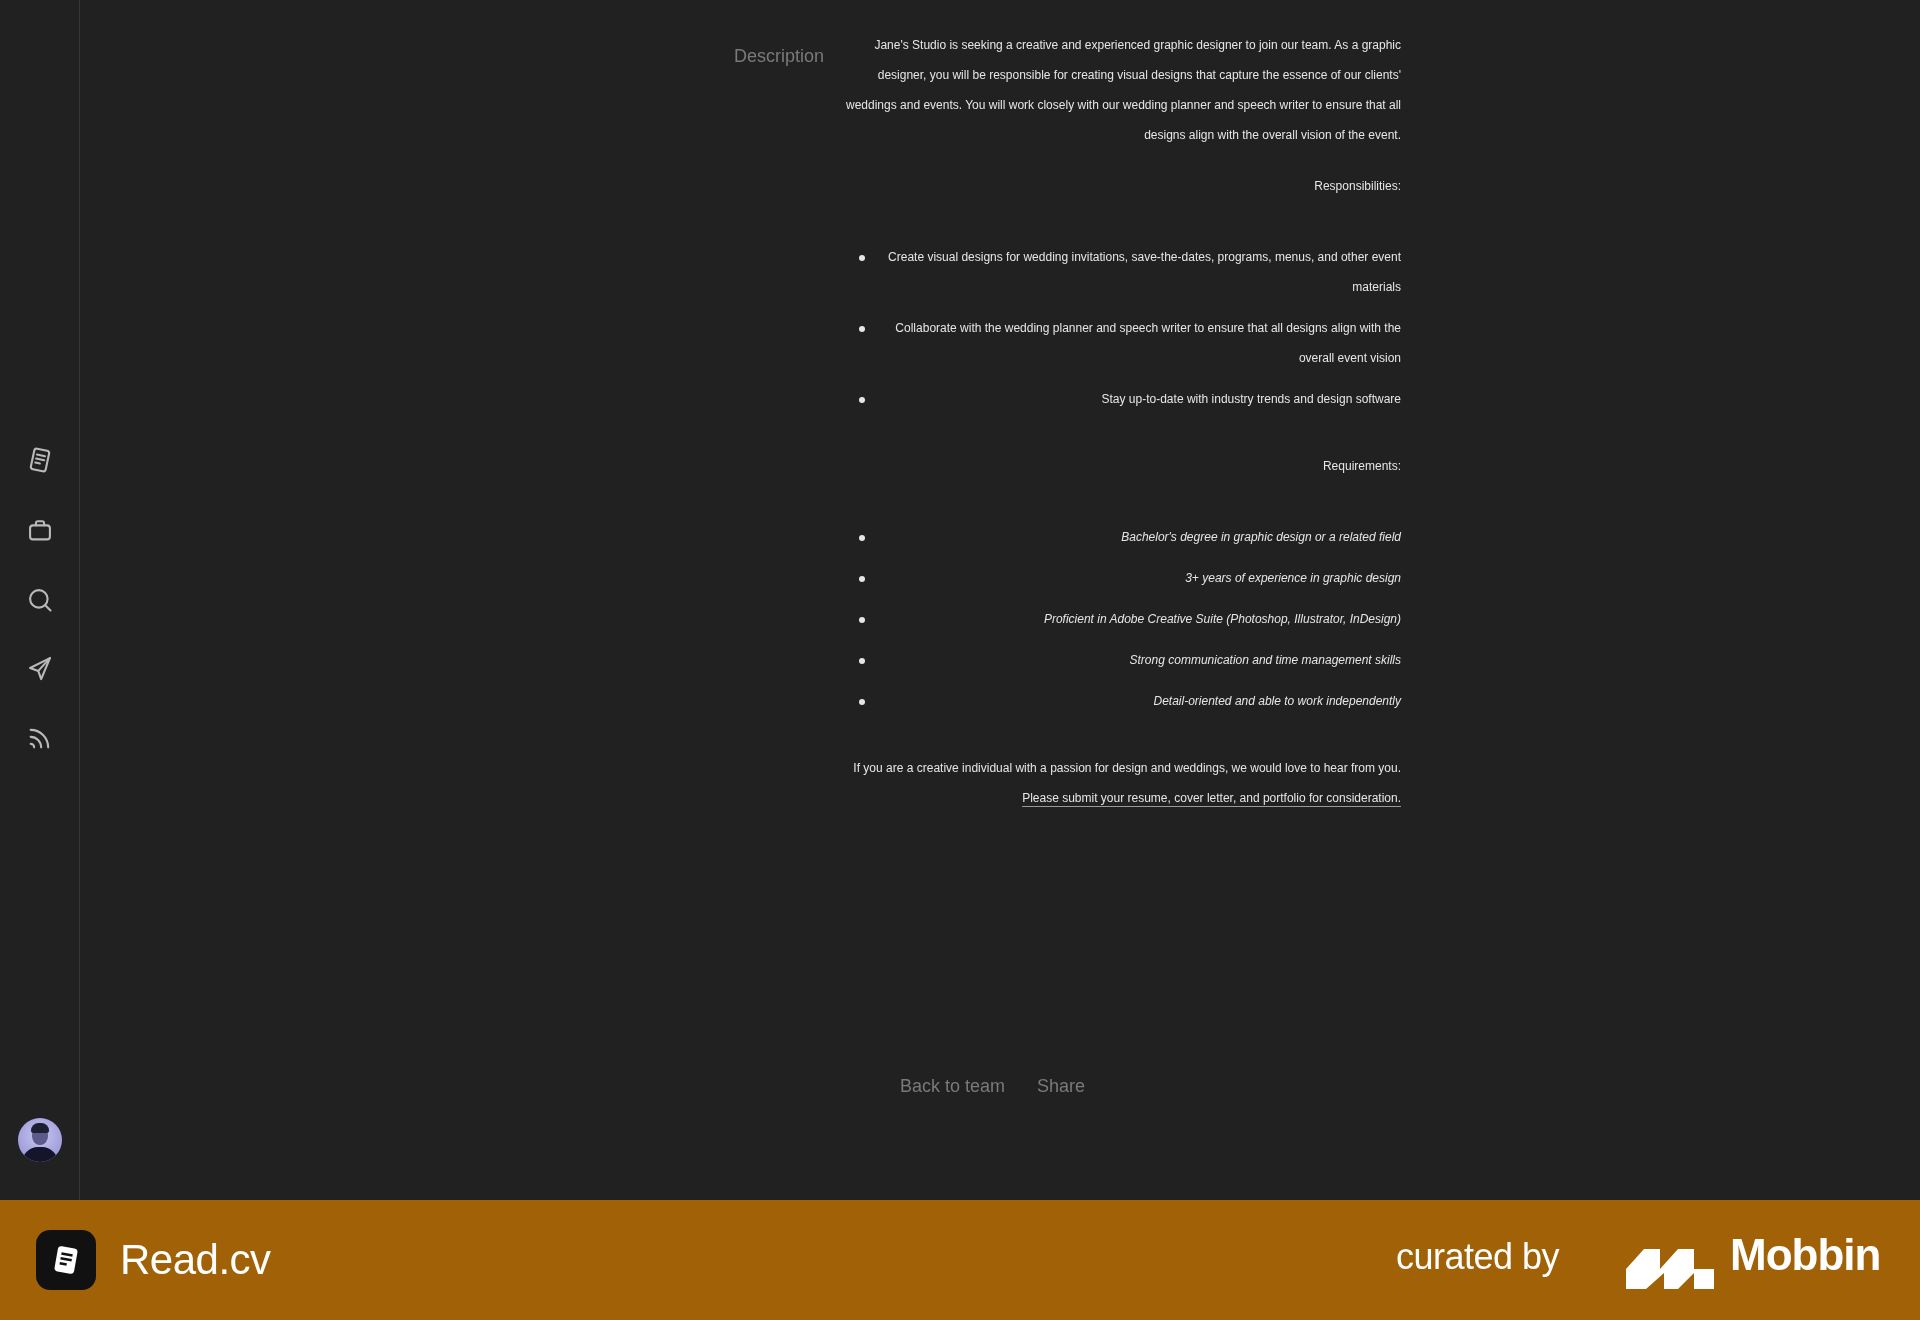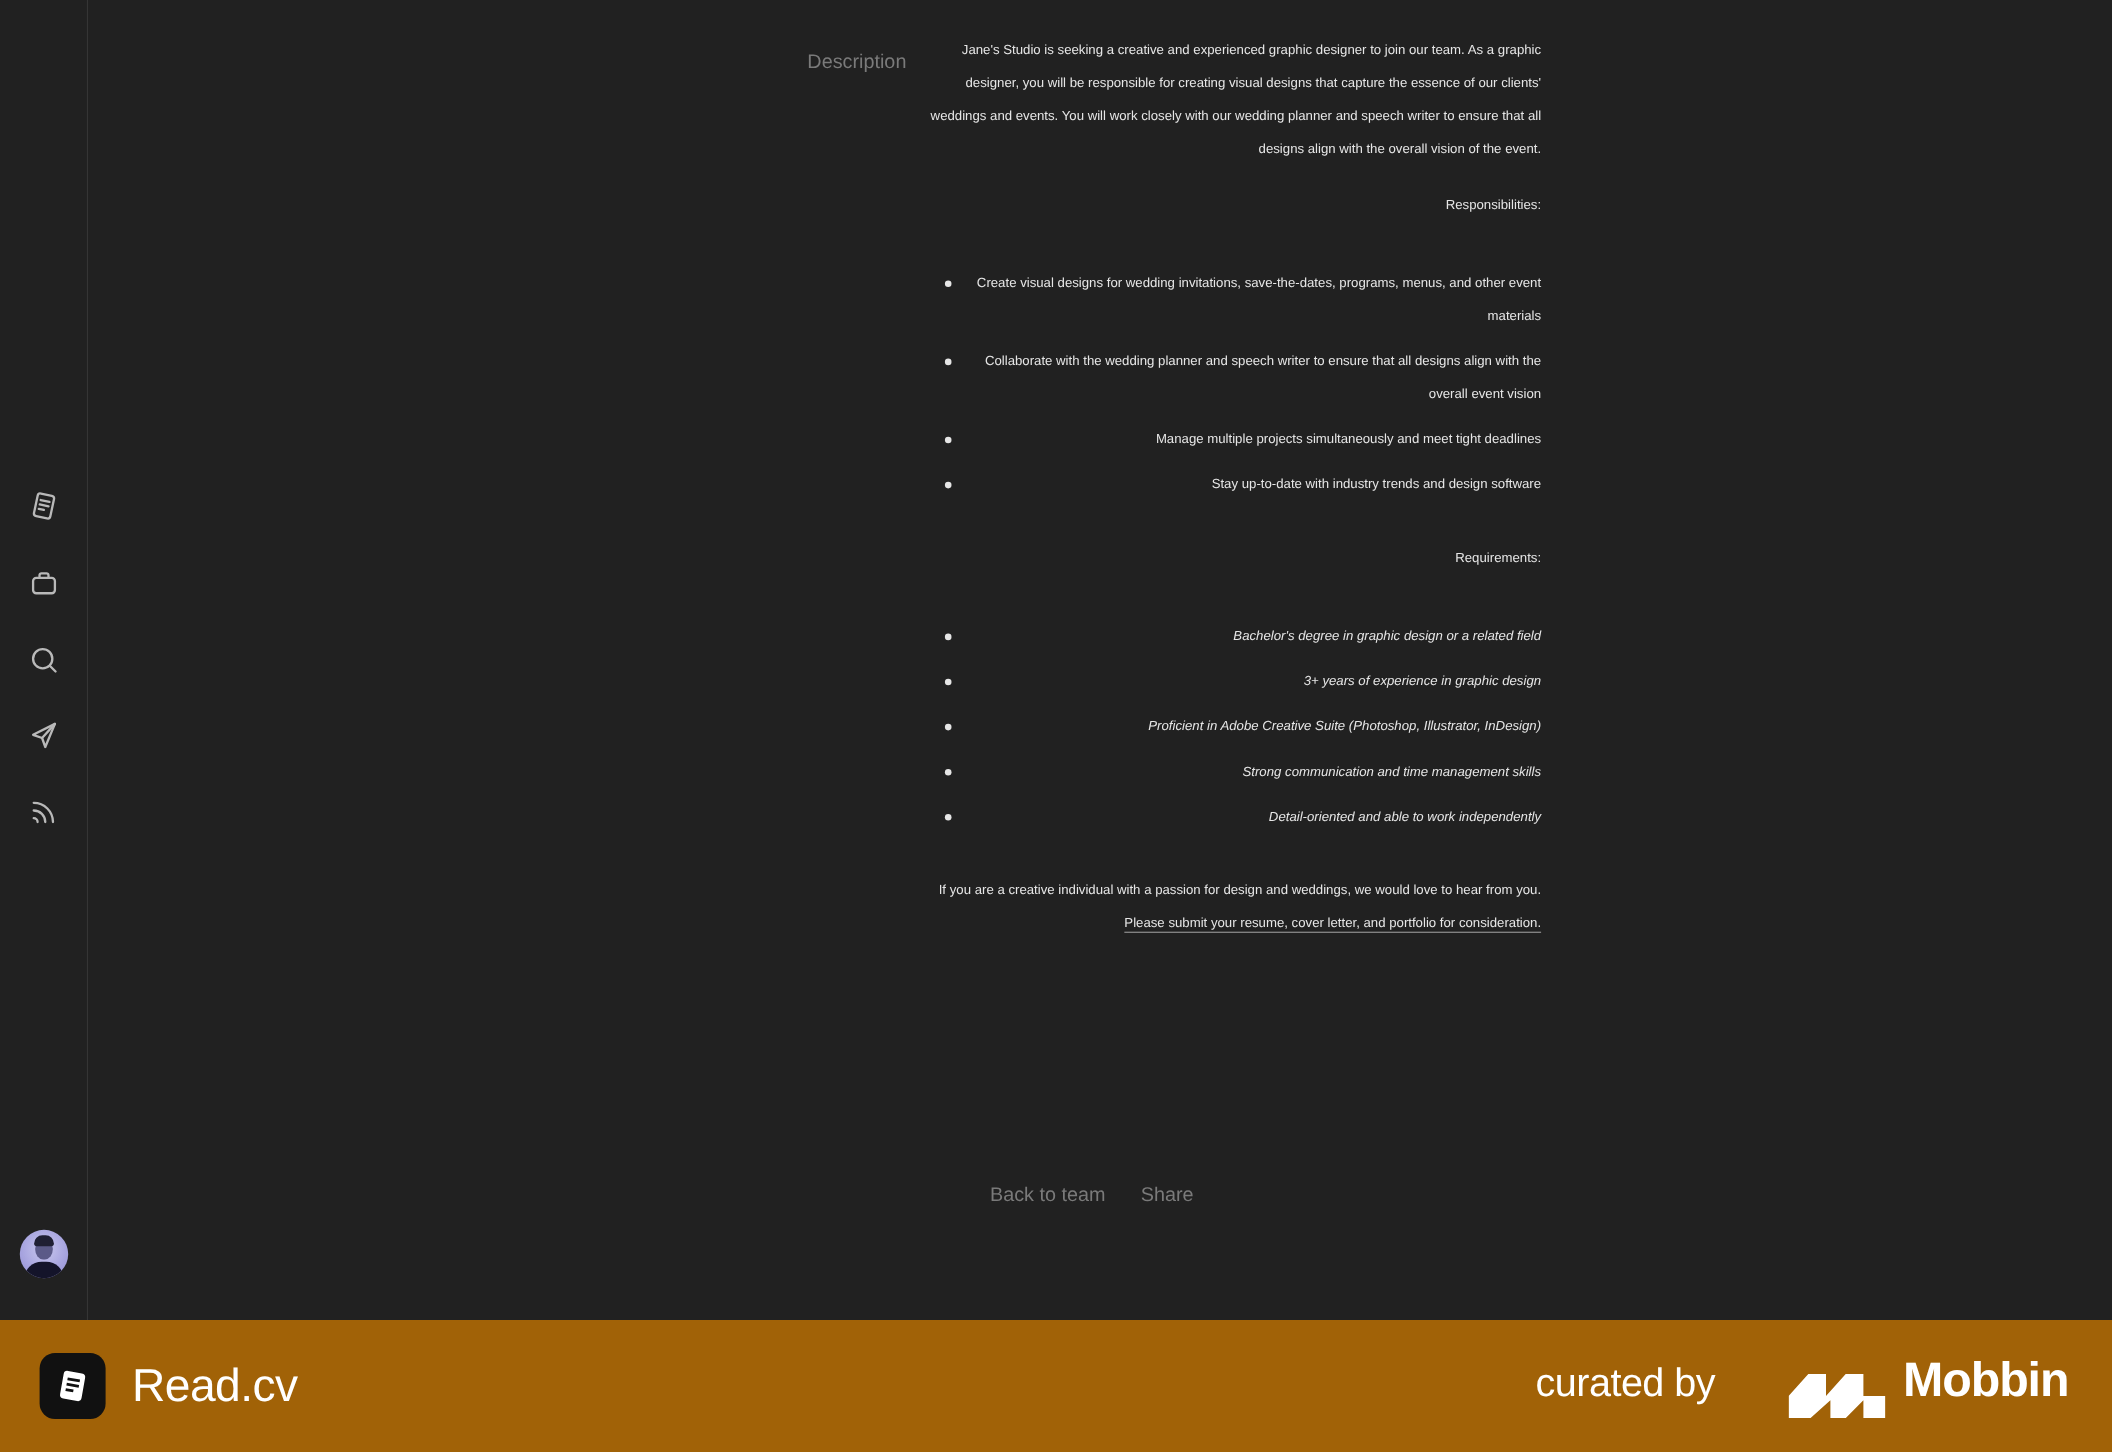--- a/index.html
+++ b/index.html
@@ -81,21 +81,20 @@
 </nav>
 
 <main class="content">
   <div class="desc-label">Description</div>
   <div class="body-text">
     <p>Jane's Studio is seeking a creative and experienced graphic designer to join our team. As a graphic designer, you will be responsible for creating visual designs that capture the essence of our clients' weddings and events. You will work closely with our wedding planner and speech writer to ensure that all designs align with the overall vision of the event.</p>
     <p style="margin-bottom:0">Responsibilities:</p>
     <ul>
       <li>Create visual designs for wedding invitations, save-the-dates, programs, menus, and other event materials</li>
       <li>Collaborate with the wedding planner and speech writer to ensure that all designs align with the overall event vision</li>
-      <li>Manage multiple projects simultaneously and meet tight deadlines</li>
       <li>Stay up-to-date with industry trends and design software</li>
     </ul>
     <p style="margin-bottom:0">Requirements:</p>
     <ul class="italic">
       <li>Bachelor's degree in graphic design or a related field</li>
       <li>3+ years of experience in graphic design</li>
       <li>Proficient in Adobe Creative Suite (Photoshop, Illustrator, InDesign)</li>
       <li>Strong communication and time management skills</li>
       <li>Detail-oriented and able to work independently</li>
     </ul>

